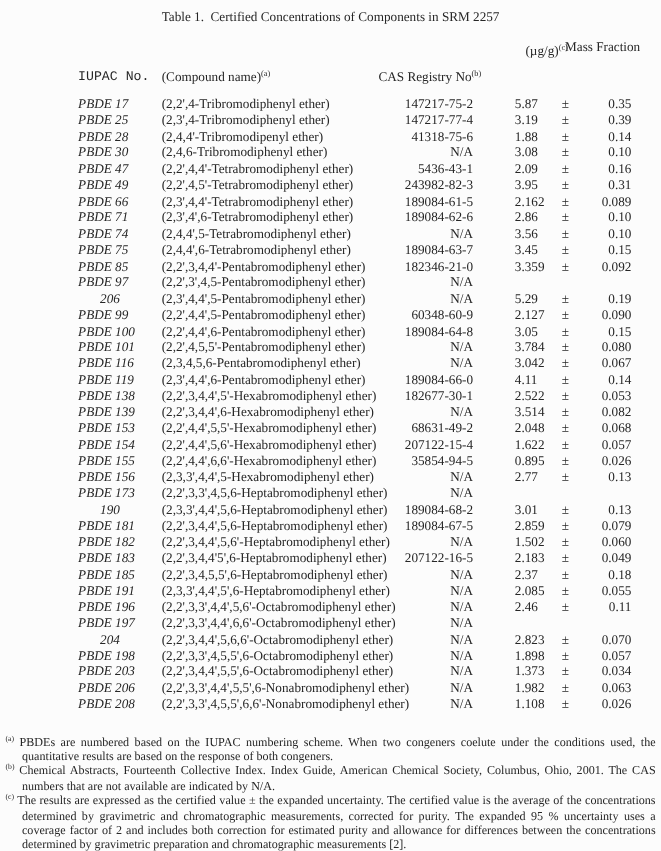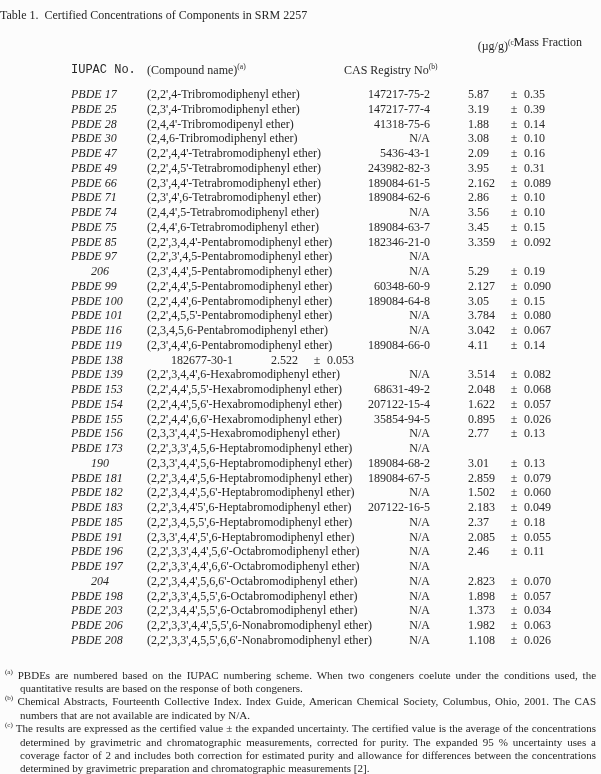--- a/index.html
+++ b/index.html
@@ -9,20 +9,21 @@
     background: #fcfcfc;
     color: #262626;
     font-family: "Liberation Serif", "DejaVu Serif", serif;
     font-size: 12px;
     overflow: hidden;
   }
   .page { position: relative; width: 601px; height: 774px; }
 
   .title {
     padding-top: 8px;
+    text-align: center;
     white-space: pre;
   }
 
   .table-block { margin-left: 71px; }
 
   .thead { position: relative; height: 58px; }
   .h-iupac    { position: absolute; left: 0;    top: 40px; white-space: nowrap; font-family: Liberation Mono, monospace; }
   .h-compound { position: absolute; left: 76px; top: 40px; white-space: nowrap; }
   .h-cas      { position: absolute; left: 273px; top: 40px; white-space: nowrap; }
   .h-mass1    { position: absolute; left: 341px; top: 12px; width: 170px; text-align: right; white-space: nowrap; }
@@ -35,21 +36,21 @@
     line-height: 14.75px;
     white-space: nowrap;
   }
   .row > span { flex: none; display: block; }
   .c1 { width: 76px; box-sizing: border-box; font-style: italic; }
   .c1.indent { padding-left: 20px; }
   .c2 { width: 197px; overflow: visible; }
   .c3 { width: 86px; text-align: right; }
   .c4 { width: 37px; margin-left: 38px; }
   .c5 { width: 18px; text-align: center; }
-  .c6 { width: 50px; padding-left: 1px; }
+  .c6 { width: 50px; padding-left: 1px; text-align: right; }
 
   .footnotes {
     margin: 21px 5px 0 5px;
     font-size: 11px;
     line-height: 13.4px;
     text-align: justify;
   }
   .footnote { padding-left: 15px; text-indent: -15px; }
   .footnote sup { font-size: 7px; }
 </style>
@@ -226,20 +227,21 @@
     <span class="c1">PBDE 119</span>
     <span class="c2">(2,3',4,4',6-Pentabromodiphenyl ether)</span>
     <span class="c3">189084-66-0</span>
     <span class="c4">4.11</span>
     <span class="c5">±</span>
     <span class="c6">0.14</span>
   </div>
 
   <div class="row">
     <span class="c1">PBDE 138</span>
+    <span class="c2">(2,2',3,4,4',5'-Hexabromodiphenyl ether)</span>
     <span class="c3">182677-30-1</span>
     <span class="c4">2.522</span>
     <span class="c5">±</span>
     <span class="c6">0.053</span>
   </div>
 
   <div class="row">
     <span class="c1">PBDE 139</span>
     <span class="c2">(2,2',3,4,4',6-Hexabromodiphenyl ether)</span>
     <span class="c3">N/A</span>

